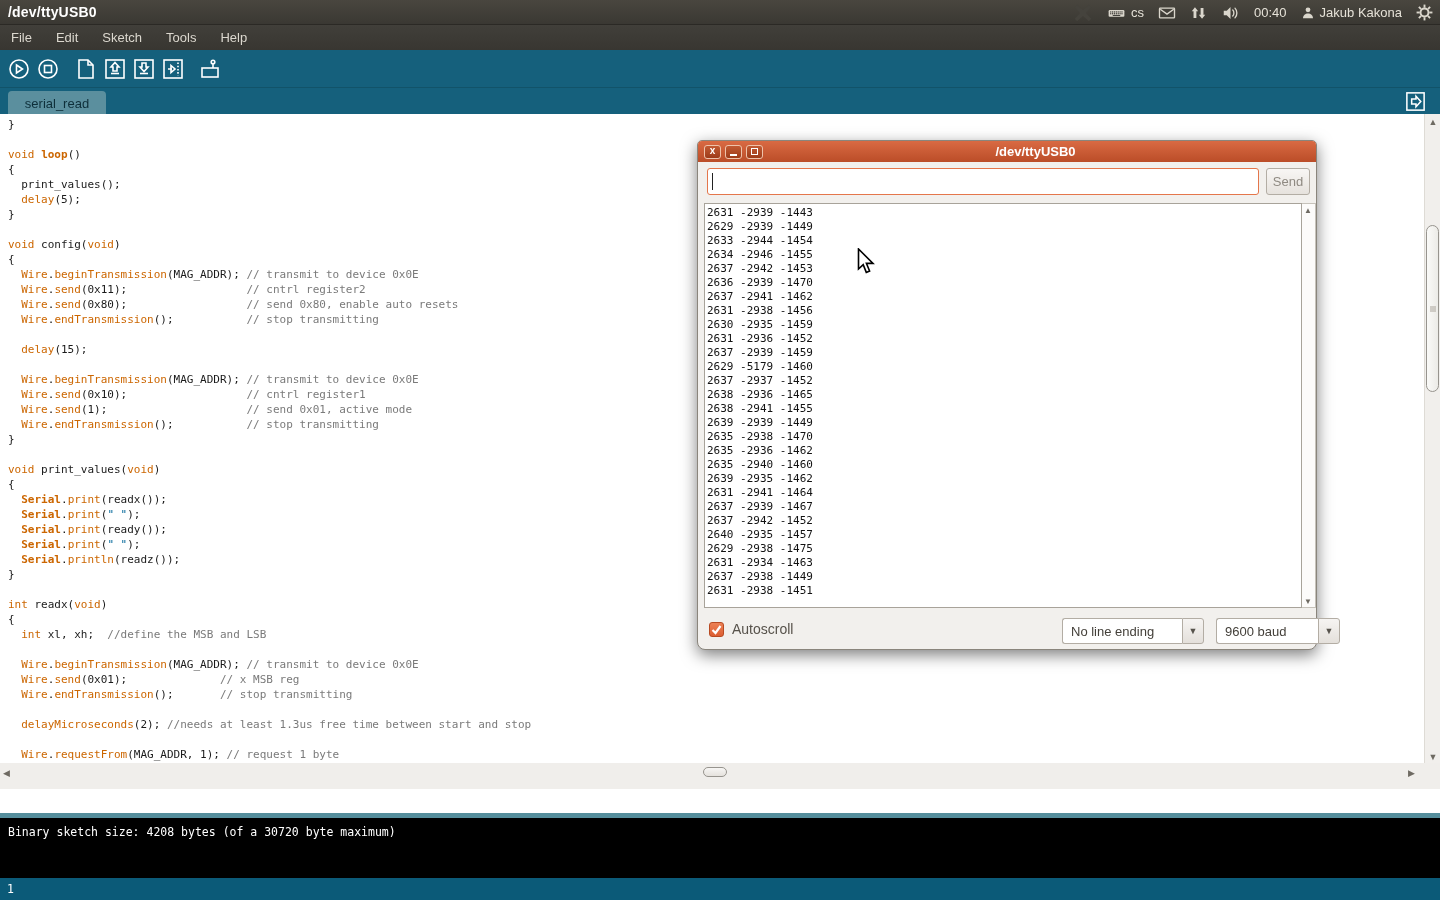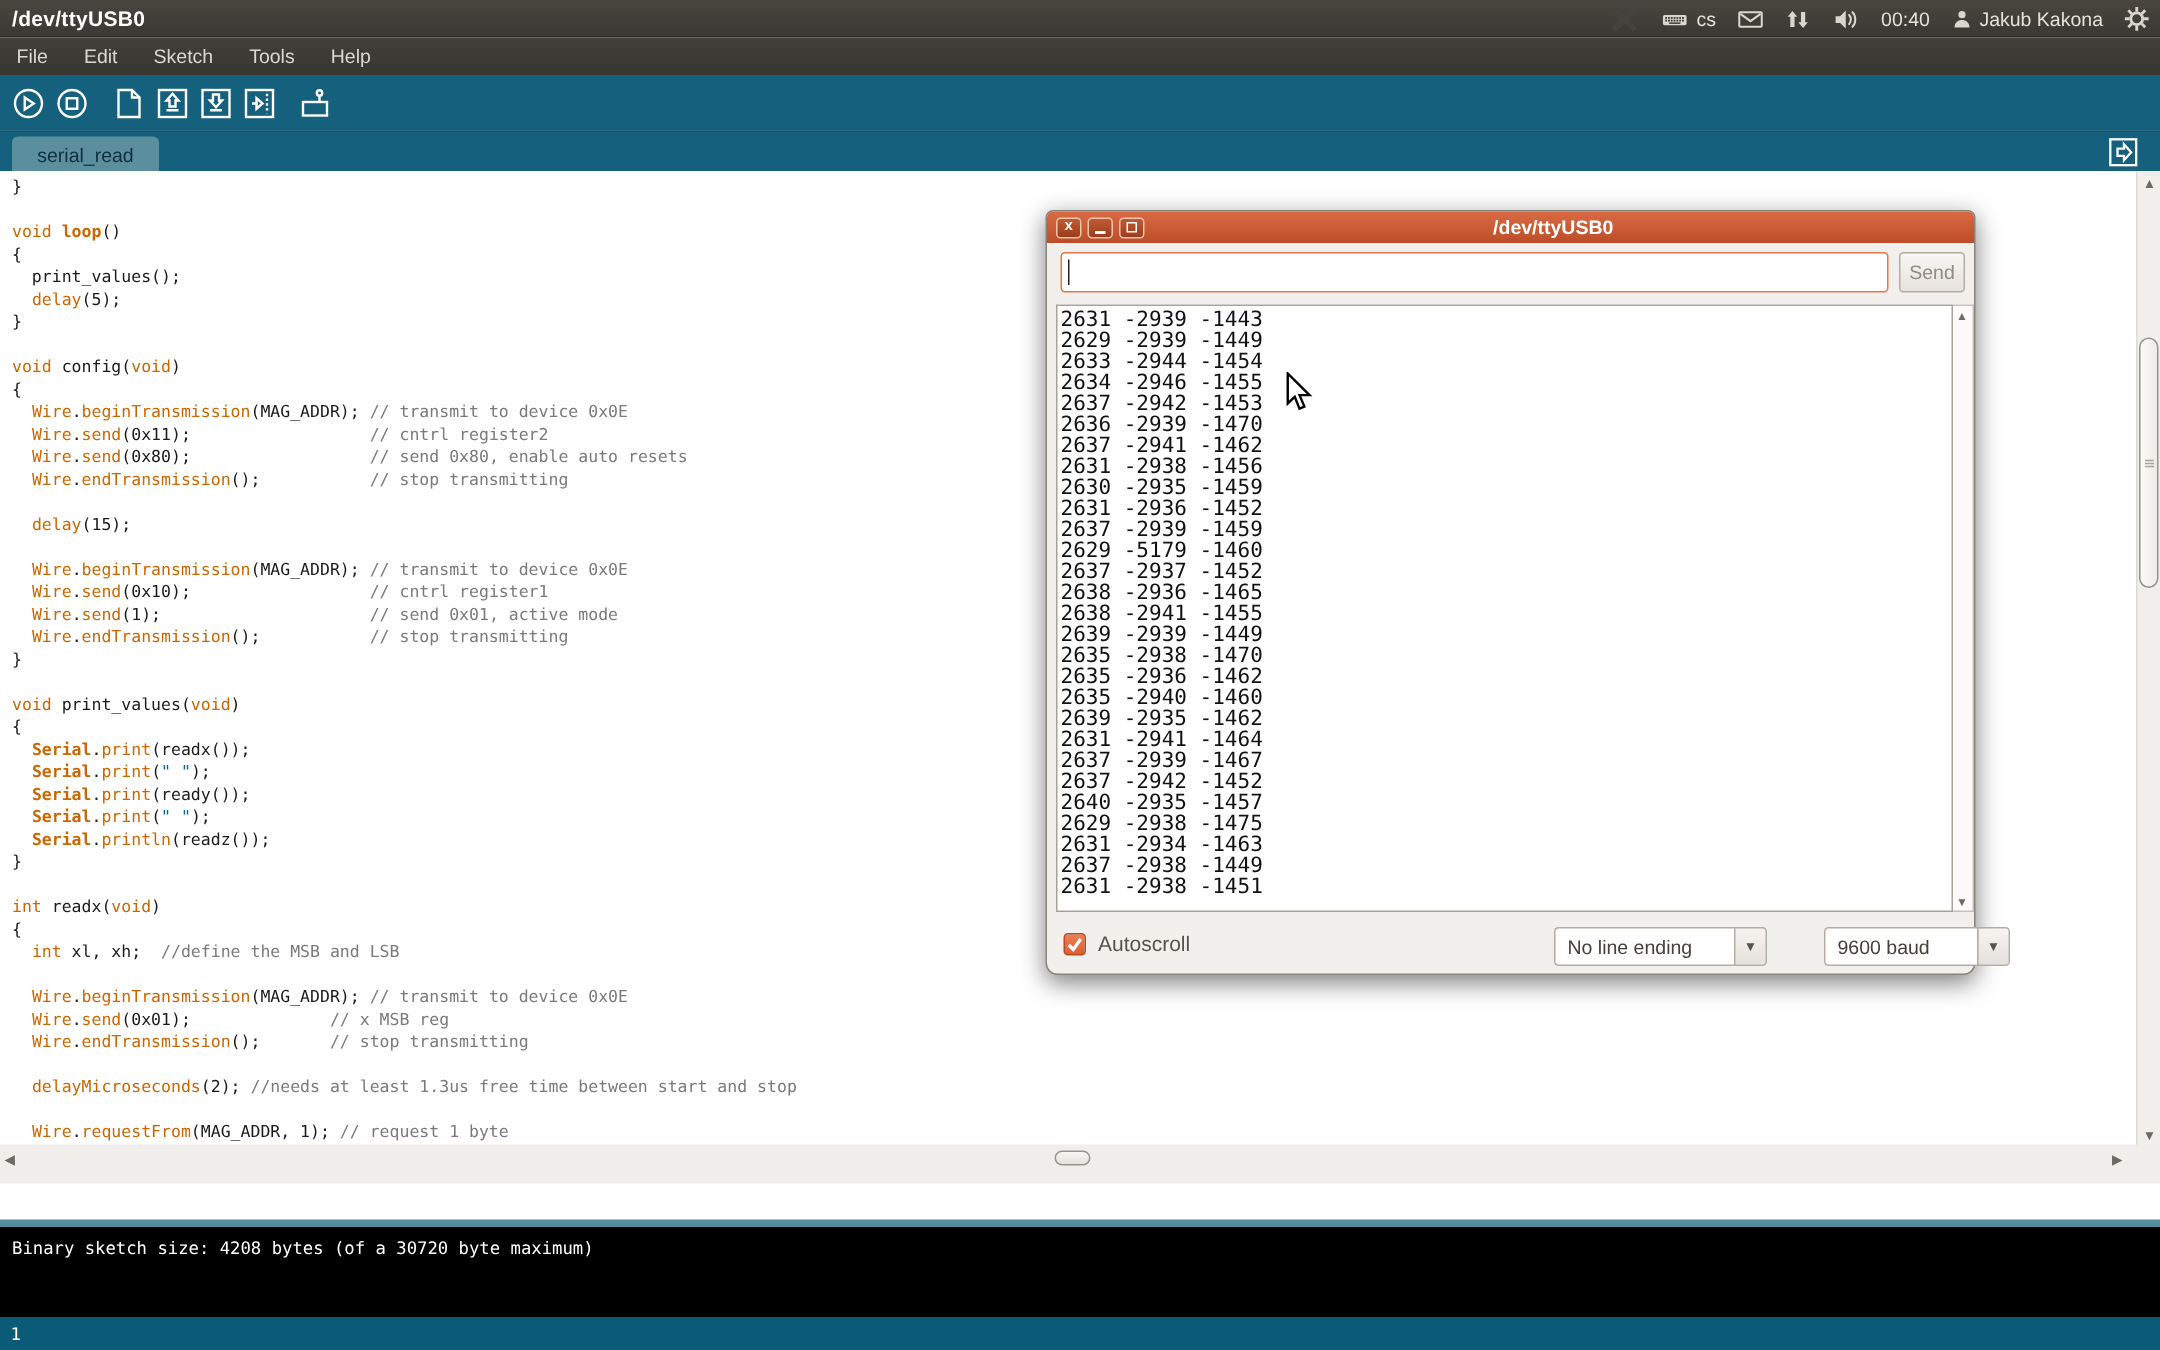--- a/index.html
+++ b/index.html
@@ -92,39 +92,39 @@
   .sw-input { position:absolute; left:9px; top:27px; width:552px; height:27px;
     background:#fff; border:1px solid #e4764b; border-radius:3px; font-size:13px; padding-left:5px;
     font-family:"Liberation Sans",sans-serif; outline:none; }
   .sw-caret { position:absolute; left:14px; top:32px; width:1px; height:17px; background:#222; }
   .sw-send { position:absolute; left:568px; top:27px; width:44px; height:27px;
     background:linear-gradient(#f8f6f4,#e6e2dd); border:1px solid #b3ada4; border-radius:3px;
     color:#8f8a82; font-size:13px; display:flex; align-items:center; justify-content:center; }
 
   .sw-data { position:absolute; left:6px; top:62px; width:598px; height:405px;
     background:#fff; border:1px solid #a8a39a; overflow:hidden; padding:2px 0 0 2px;
-    font-family:"DejaVu Sans Mono",monospace; font-size:14px; line-height:14px; color:#111; }
+    font-family:"DejaVu Sans Mono",monospace; font-size:11px; line-height:14px; color:#111; }
   .serial-row { white-space:pre; height:14px; }
 
   .sw-scroll { position:absolute; left:604px; top:62px; width:14px; height:405px;
     background:#fcfbfa; border:1px solid #c6c2ba; border-left:none; }
   .sw-scroll .arrow { position:absolute; left:0; width:12px; text-align:center; font-size:8px; color:#6e6a62; }
 
   .sw-bottom { position:absolute; left:0; top:475px; width:100%; height:35px; }
   .sw-checkbox { position:absolute; left:11px; top:6px; width:15px; height:15px;
     background:linear-gradient(#ec8054,#dd5f33); border:1px solid #b84a22; border-radius:3px;
     display:flex; align-items:center; justify-content:center; }
   .sw-autoscroll-label { position:absolute; left:34px; top:5px; font-size:14px; color:#57524b; }
   .combo { position:absolute; top:2px; height:26px; display:flex; }
   .combo-field { background:#fff; border:1px solid #b3ada4; border-right:none; border-radius:3px 0 0 3px;
     font-size:13px; color:#44403a; display:flex; align-items:center; padding-left:8px; }
   .combo-btn { width:22px; background:linear-gradient(#f6f4f2,#e4e0db); border:1px solid #b3ada4;
     border-radius:0 3px 3px 0; display:flex; align-items:center; justify-content:center;
     font-size:9px; color:#57534c; }
-  .combo-line-ending { left:338px; } .combo-line-ending .combo-field { width:120px; }
+  .combo-line-ending { left:338px; } .combo-line-ending .combo-field { width:120px;margin-left:26px; }
   .combo-baud { left:488px;margin-left:30px; } .combo-baud .combo-field { width:102px; }
 
   .mouse-cursor { position:absolute; left:857px; top:248px; z-index:50; }
 </style>
 </head>
 <body>
 
 <div class="top-panel">
   <div class="window-title">/dev/ttyUSB0</div>
   <div class="tray">

